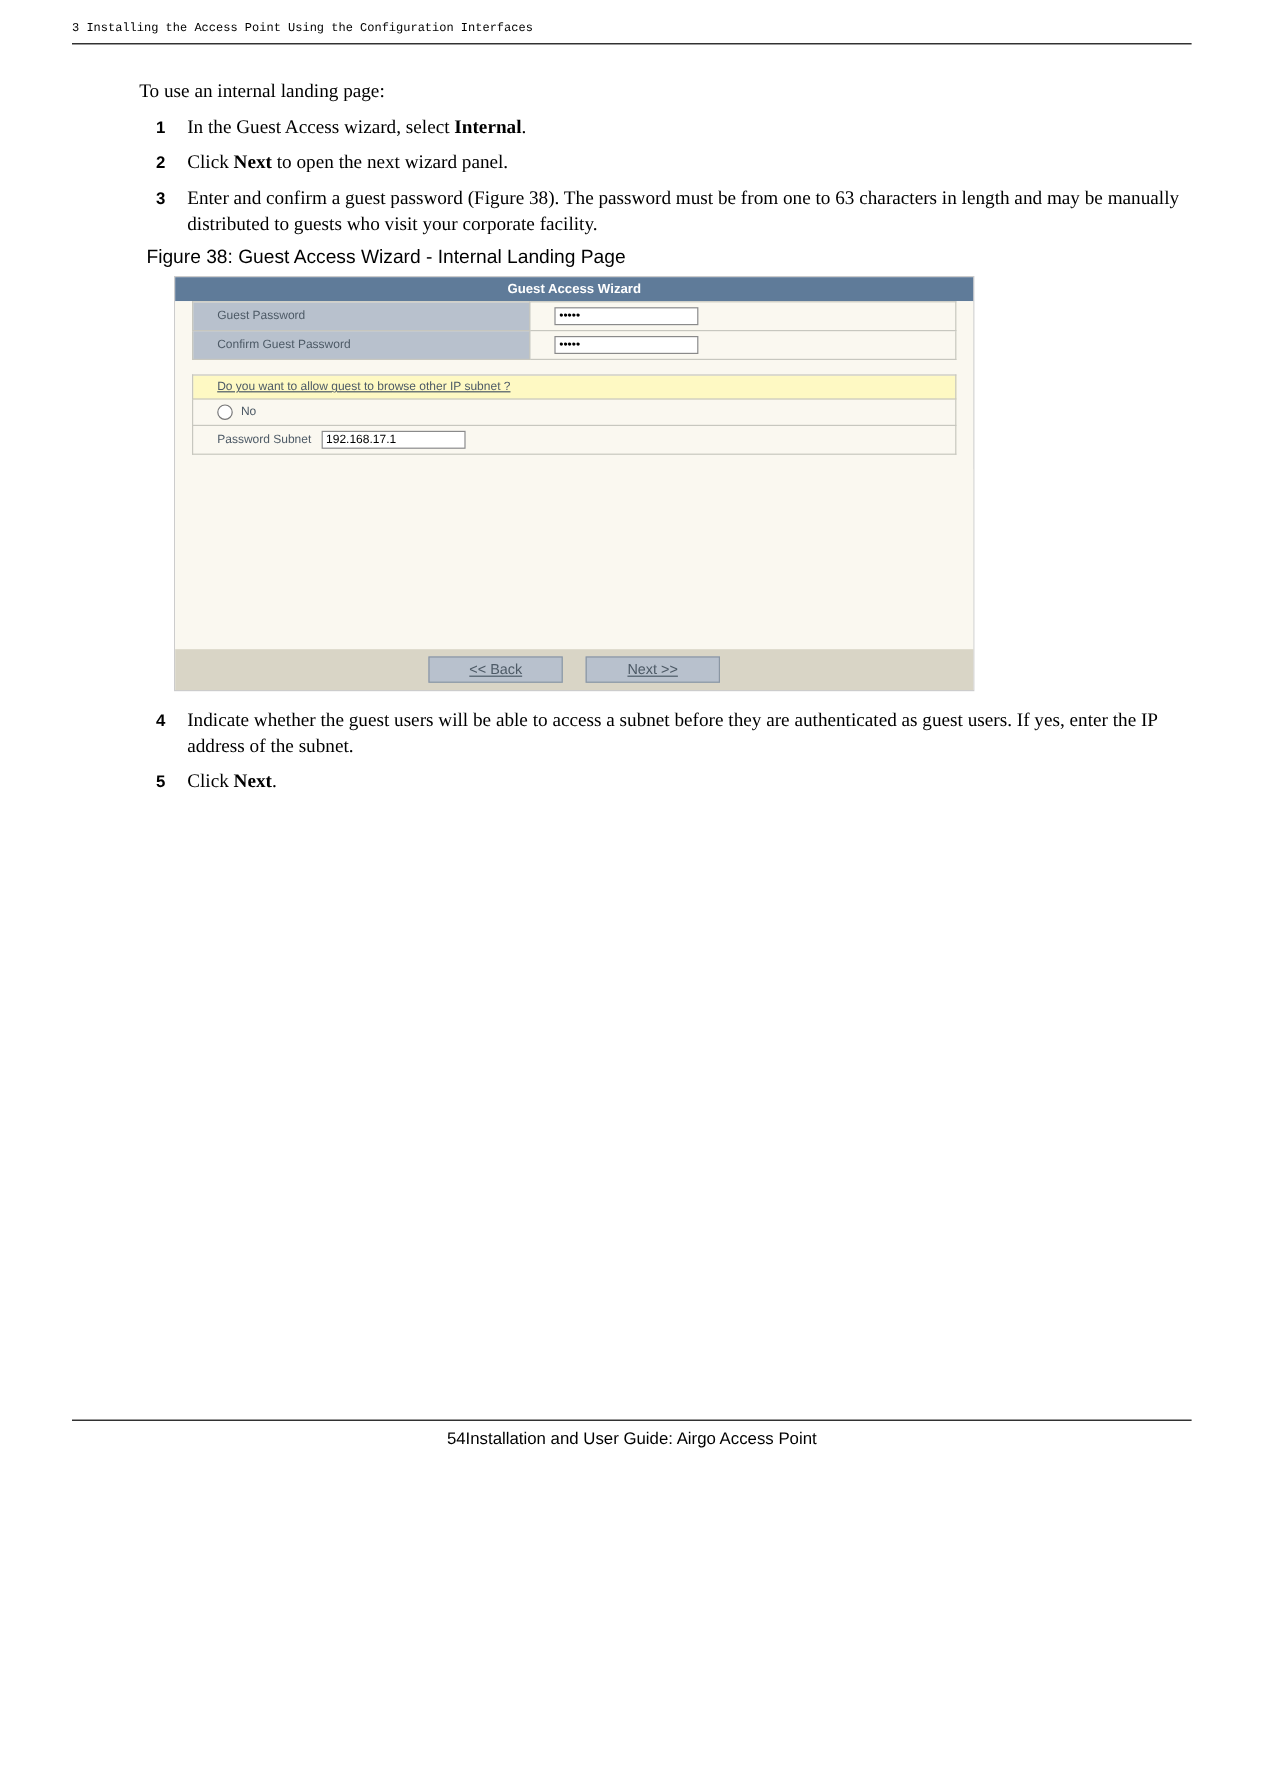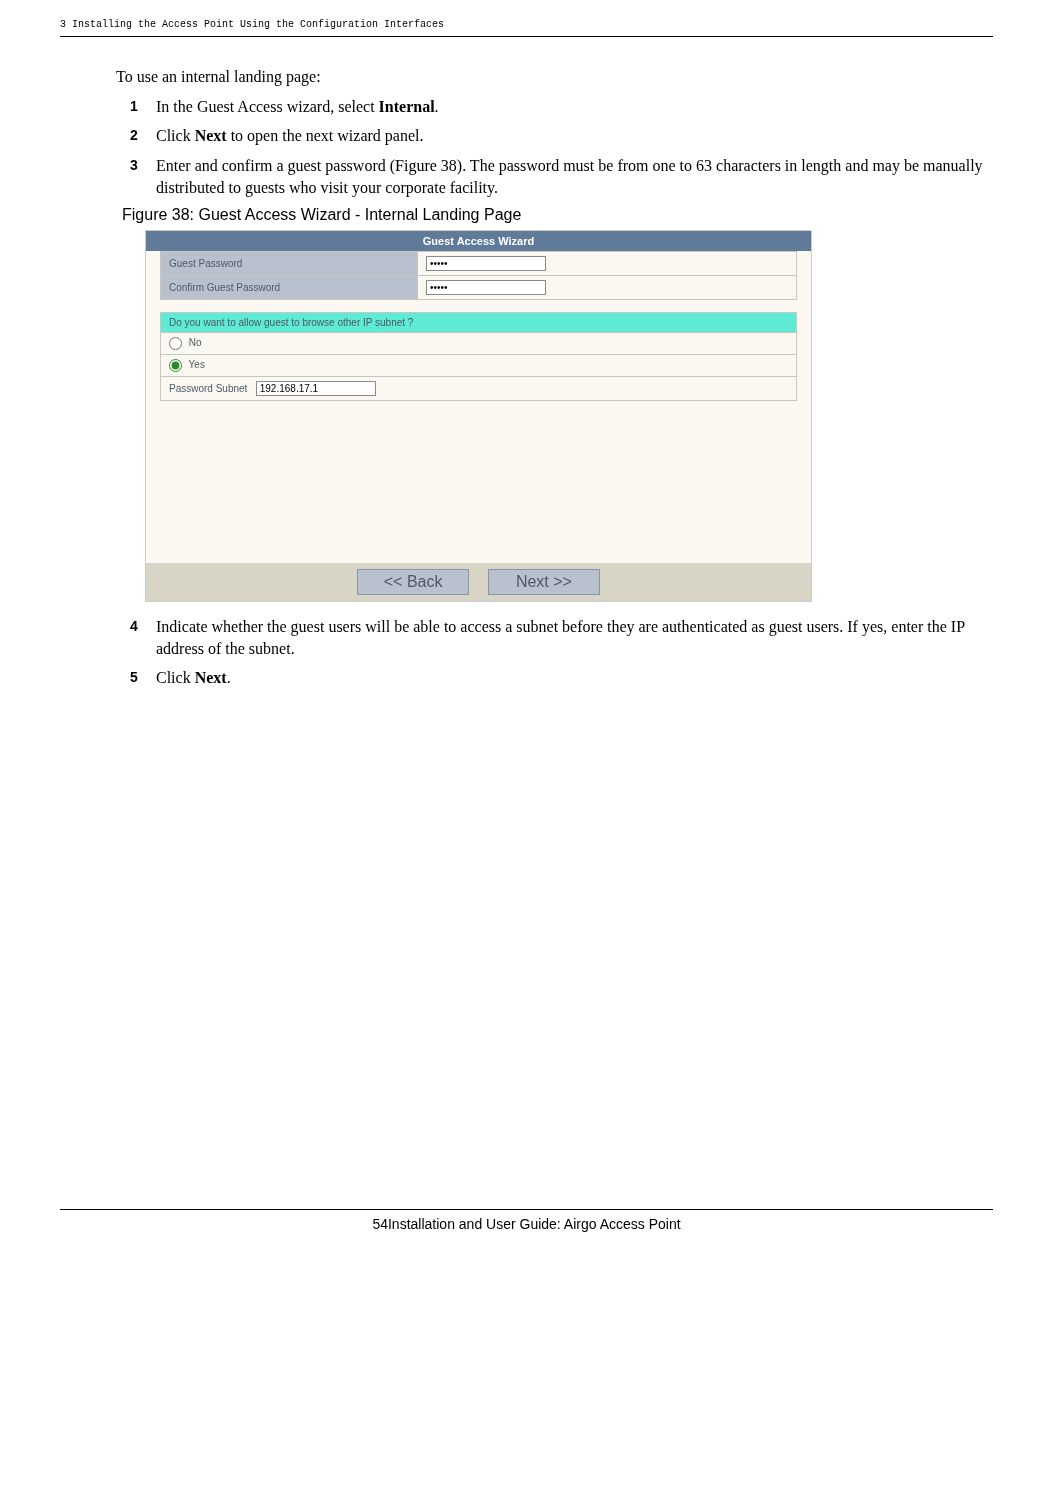--- a/index.html
+++ b/index.html
@@ -88,55 +88,56 @@
     height: 70px;
     box-sizing: border-box;
   }
   .form-block { margin: 0 14px 12px 14px; }
   table.form-table {
     width: 100%;
     border-collapse: collapse;
   }
   table.form-table td {
     border: 1px solid #c7c7bf;
-    padding: 4px 8px;
+    padding: 4px 20px;
     font-size: 10px;
     color: #4d5a66;
   }
   td.label-cell { background: #b8c1cd; width: 240px; }
   td.input-cell { background: #faf8f0; }
   input.text-field {
     font-family: Verdana, Arial, sans-serif;
     font-size: 10px;
     border: 1px solid #8a8a8a;
     background: #fff;
     padding: 1px 3px;
     width: 120px;
     box-sizing: border-box;
   }
-  td.question-cell { background: #5eead4; }
+  td.question-cell { background: #fef9c3; text-decoration: underline; }
   td.radio-row { background: #faf8f0; color: #4d5a66; }
   td.indent-row { padding-left: 28px; }
   .empty-area { height: 150px; background: #faf8f0; }
   .nav-bar {
     background: #d9d5c6;
     padding: 6px 0;
     text-align: center;
   }
   .nav-btn {
     display: inline-block;
     background: #b8c1cd;
     color: #4d5a66;
     border: 1px solid #8a96a3;
-    font-size: 16px;
+    font-size: 12px;
     padding: 3px 0;
     width: 110px;
     text-align: center;
     margin: 0 8px;
     font-family: Verdana, Arial, sans-serif;
+    text-decoration: underline;
   }
 
   .footer {
     border-top: 1px solid #000;
     display: flex;
     justify-content: center;
     font-family: Arial, Helvetica, sans-serif;
     font-size: 14px;
     padding-top: 6px;
     margin-top: 520px;
@@ -209,26 +210,20 @@
               <tr>
             <td class="question-cell" colspan="2" style="width:240px;">Do you want to allow guest to browse other IP subnet ?</td>
           </tr>
           <tr>
             <td class="radio-row" colspan="2">
               <input type="radio" name="browse" style="">
               <label class="radio-label">No</label>
             </td>
           </tr>
           <tr>
-            <td class="radio-row" colspan="2">
-              <input type="radio" name="browse" checked="" class="radio-dot-green" style="">
-              <label class="radio-label">Yes</label>
-            </td>
-          </tr>
-          <tr>
             <td class="radio-row indent-row" colspan="2">
               <span>Password Subnet</span>
               &nbsp;
               <input type="text" class="text-field" value="192.168.17.1" style="">
             </td>
           </tr>
         </tbody>
           </table>
       </div>
 

